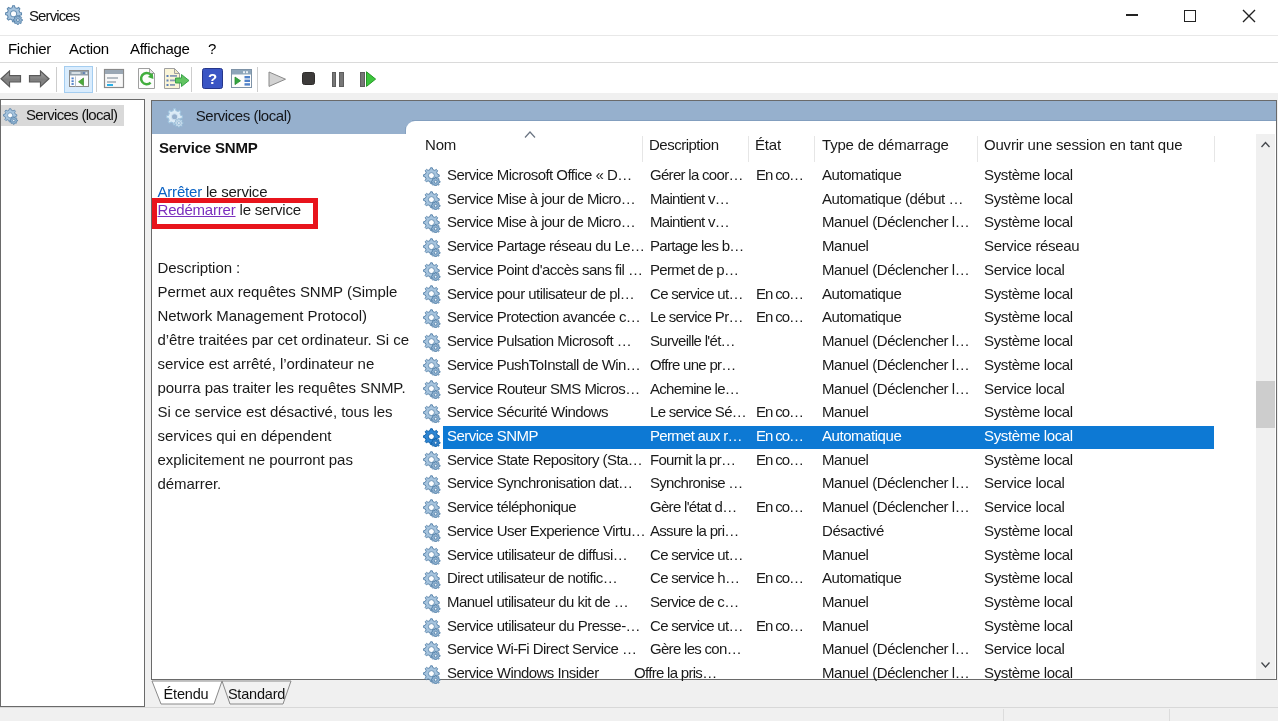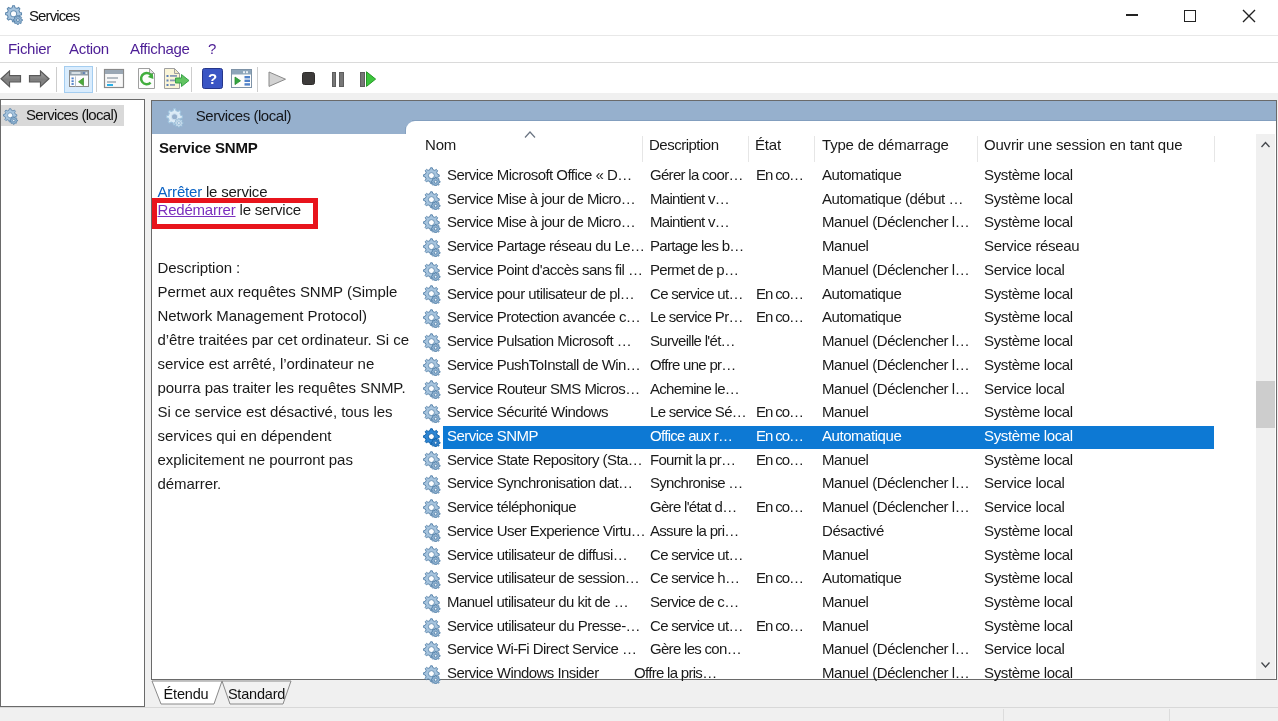--- a/index.html
+++ b/index.html
@@ -11,21 +11,21 @@
 .et{letter-spacing:-1.05px}
 .ty{letter-spacing:-0.45px}
 .ou{letter-spacing:-0.35px}
 .selt{color:#fff}
 .gi{position:absolute}
 
 #title{left:0;top:0;width:1278px;height:35px;background:#fff;border-bottom:1px solid #e8e8e8;position:absolute}
 #title .t{position:absolute;left:29px;top:7.3px;font-size:15px;color:#111;letter-spacing:-0.9px}
 
 #menu{left:0;top:36px;width:1278px;height:27px;background:#fff;position:absolute}
-#menu span{position:absolute;top:3.5px;color:#4c1d95;letter-spacing:-0.3px}
+#menu span{position:absolute;top:3.5px;color:#000000;letter-spacing:-0.3px}
 
 #tb{left:0;top:62px;width:1278px;height:31px;background:#fff;border-top:1px solid #dadada;position:absolute}
 .tsep{position:absolute;top:4px;width:1px;height:25px;background:#cdcdcd}
 
 #lowbg{left:0;top:93px;width:1278px;height:628px;background:#f0f0f0;position:absolute}
 
 #lpane{left:0;top:99px;width:145px;height:608px;background:#fff;border:1px solid #6a6a6a;box-sizing:border-box;position:absolute}
 #lpane .sel{position:absolute;left:0;top:5px;width:123px;height:21px;background:#d9d9d9}
 #lpane .txt{position:absolute;left:25px;top:5.5px;color:#111;letter-spacing:-0.7px}
 
@@ -319,21 +319,21 @@
 <span class="c nm" style="left:447px;top:403.2px">Service Sécurité Windows</span>
 <span class="c dc" style="left:650px;top:403.2px">Le service Sé…</span>
 <span class="c et" style="left:756px;top:403.2px">En co…</span>
 <span class="c ty" style="left:822px;top:403.2px">Manuel</span>
 <span class="c ou" style="left:984px;top:403.2px">Système local</span>
 <svg class="gi" style="left:423px;top:427.7px" width="19" height="19">
     <use href="#gearsel"></use>
   </svg>
 <div class="selbar" style="top:425.6px"></div>
 <span class="c nm selt" style="left:447px;top:426.9px">Service SNMP</span>
-<span class="c dc selt" style="left:650px;top:426.9px">Office aux r…</span>
+<span class="c dc selt" style="left:650px;top:426.9px">Permet aux r…</span>
 <span class="c et selt" style="left:756px;top:426.9px">En co…</span>
 <span class="c ty selt" style="left:822px;top:426.9px">Automatique</span>
 <span class="c ou selt" style="left:984px;top:426.9px">Système local</span>
 <svg class="gi" style="left:423px;top:451.4px" width="19" height="19">
     <use href="#gear"></use>
   </svg>
 <span class="c nm" style="left:447px;top:450.6px">Service State Repository (Sta…</span>
 <span class="c dc" style="left:650px;top:450.6px">Fournit la pr…</span>
 <span class="c et" style="left:756px;top:450.6px">En co…</span>
 <span class="c ty" style="left:822px;top:450.6px">Manuel</span>
@@ -363,21 +363,21 @@
 <svg class="gi" style="left:423px;top:546.3px" width="19" height="19">
     <use href="#gear"></use>
   </svg>
 <span class="c nm" style="left:447px;top:545.5px">Service utilisateur de diffusi…</span>
 <span class="c dc" style="left:650px;top:545.5px">Ce service ut…</span>
 <span class="c ty" style="left:822px;top:545.5px">Manuel</span>
 <span class="c ou" style="left:984px;top:545.5px">Système local</span>
 <svg class="gi" style="left:423px;top:570.0px" width="19" height="19">
     <use href="#gear"></use>
   </svg>
-<span class="c nm" style="left:447px;top:569.2px">Service utilisateur de session…</span>
+<span class="c nm" style="left:447px;top:569.2px">Direct utilisateur de notific…</span>
 <span class="c dc" style="left:650px;top:569.2px">Ce service h…</span>
 <span class="c et" style="left:756px;top:569.2px">En co…</span>
 <span class="c ty" style="left:822px;top:569.2px">Automatique</span>
 <span class="c ou" style="left:984px;top:569.2px">Système local</span>
 <svg class="gi" style="left:423px;top:593.8px" width="19" height="19">
     <use href="#gear"></use>
   </svg>
 <span class="c nm" style="left:447px;top:593.0px">Manuel utilisateur du kit de …</span>
 <span class="c dc" style="left:650px;top:593.0px">Service de c…</span>
 <span class="c ty" style="left:822px;top:593.0px">Manuel</span>

